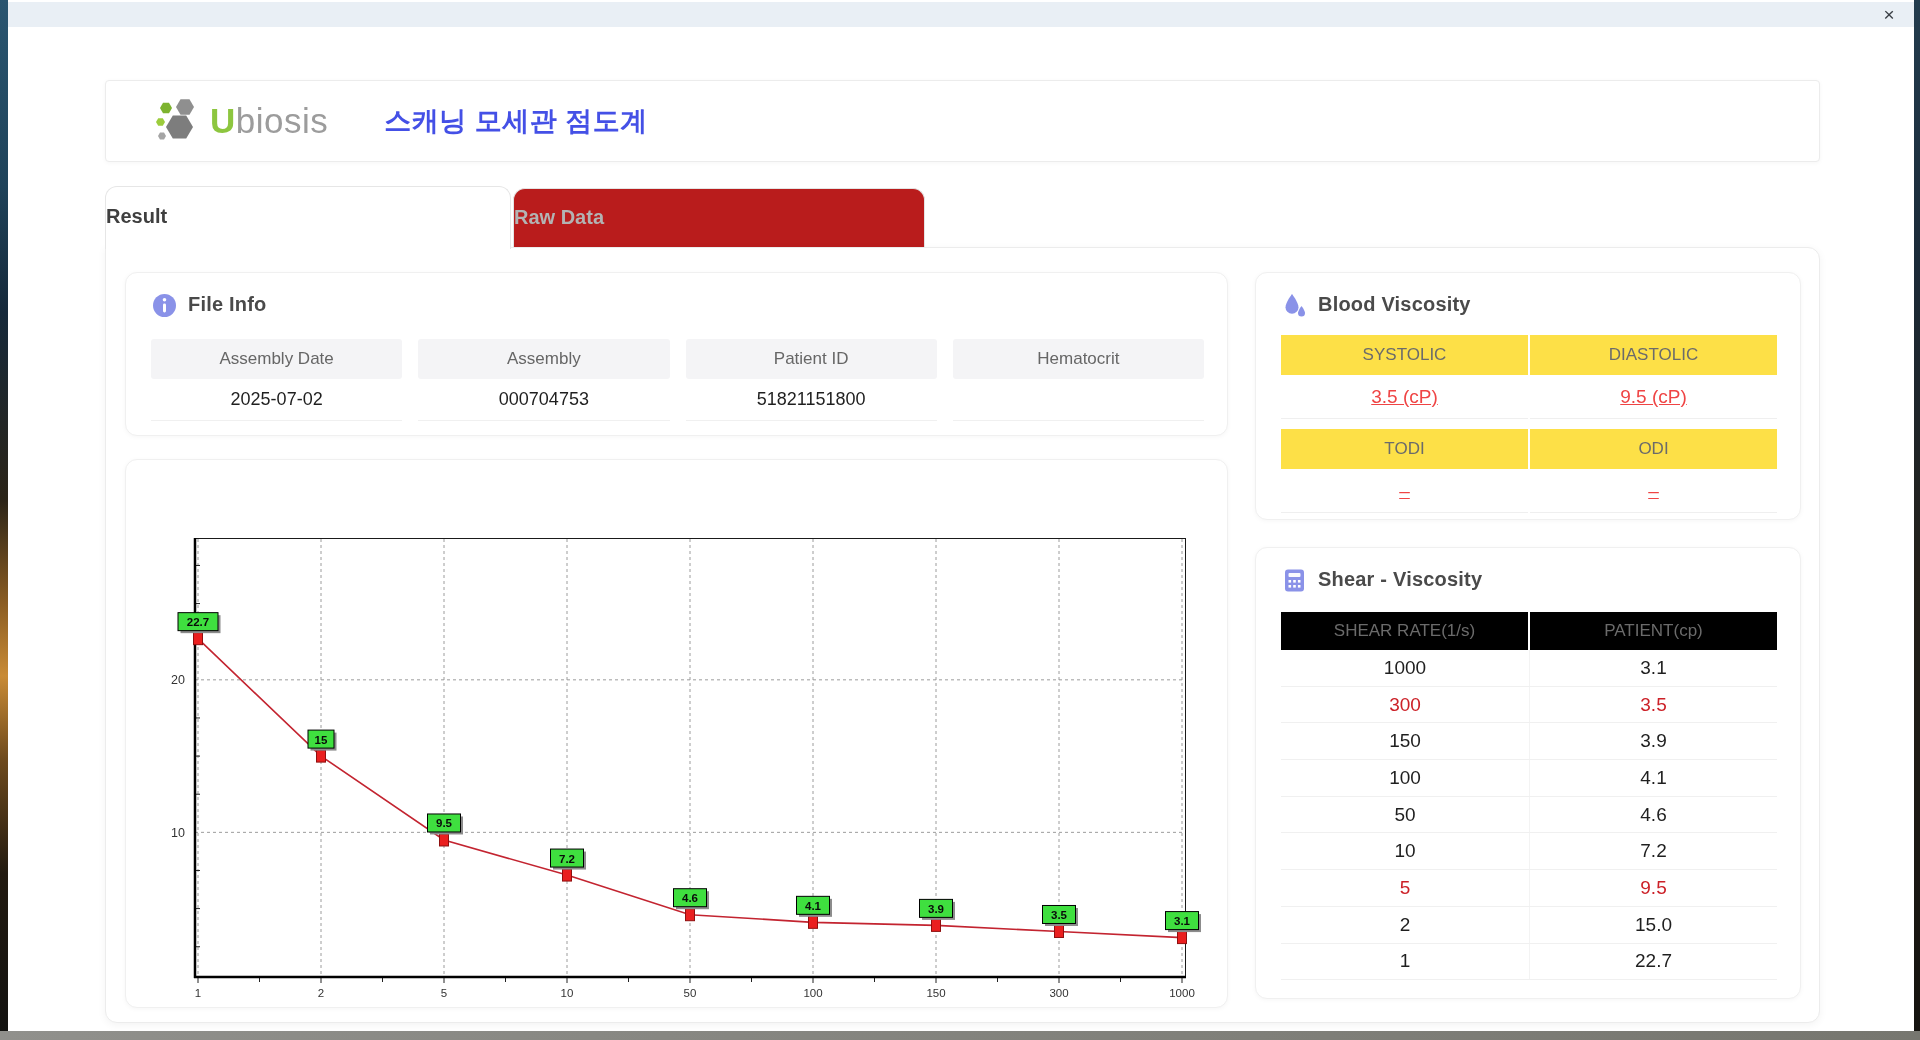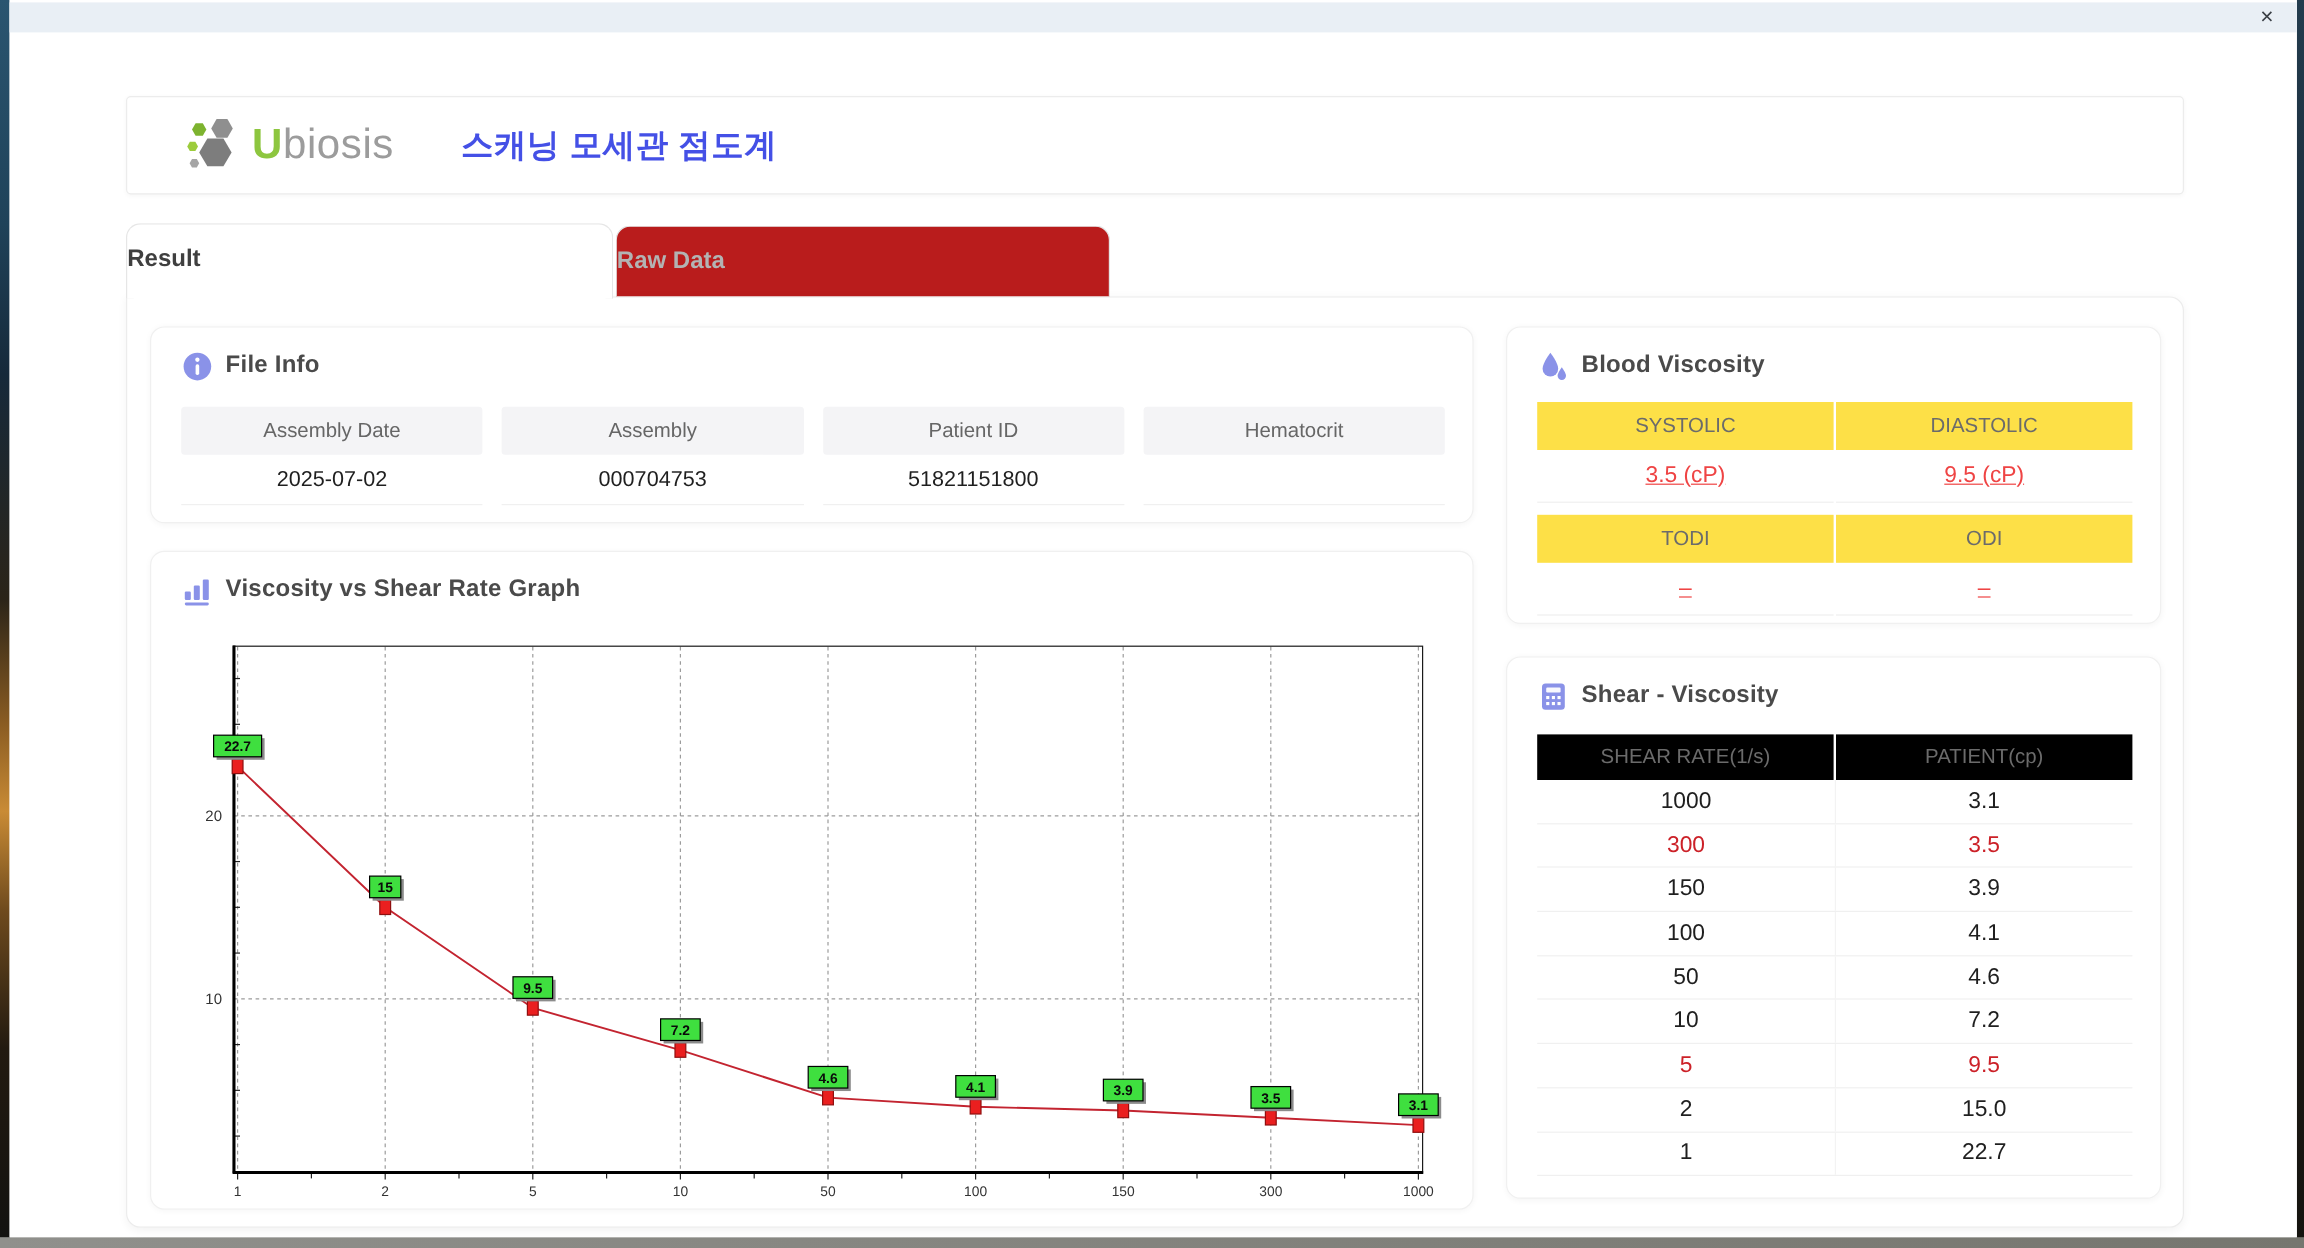--- a/index.html
+++ b/index.html
@@ -135,29 +135,20 @@
         <div class="fi-val">51821151800</div>
       </div>
       <div>
         <div class="fi-head">Hematocrit</div>
         <div class="fi-val"></div>
       </div>
     </div>
 </div>
 
 <div class="card card-graph">
-  <div class="card-title">
-    <svg class="ct-icon" viewBox="0 0 25 25">
-      <rect x="2" y="13" width="5" height="7" rx="1" fill="#8a92e8"></rect>
-      <rect x="9.5" y="8" width="5" height="12" rx="1" fill="#8a92e8"></rect>
-      <rect x="17" y="3" width="5" height="17" rx="1" fill="#8a92e8"></rect>
-      <rect x="2" y="22" width="20" height="2.5" rx="1.2" fill="#8a92e8"></rect>
-    </svg>
-    <span class="ct-text">Viscosity vs Shear Rate Graph</span>
-  </div>
   <div class="plot" id="plot"><svg width="992" height="470" viewBox="0 0 992 470">
         <line x1="4" y1="1" x2="4" y2="439" stroke="#9c9c9c" stroke-width="1" stroke-dasharray="3 3"></line>
         <line x1="127" y1="1" x2="127" y2="439" stroke="#9c9c9c" stroke-width="1" stroke-dasharray="3 3"></line>
         <line x1="250" y1="1" x2="250" y2="439" stroke="#9c9c9c" stroke-width="1" stroke-dasharray="3 3"></line>
         <line x1="373" y1="1" x2="373" y2="439" stroke="#9c9c9c" stroke-width="1" stroke-dasharray="3 3"></line>
         <line x1="496" y1="1" x2="496" y2="439" stroke="#9c9c9c" stroke-width="1" stroke-dasharray="3 3"></line>
         <line x1="619" y1="1" x2="619" y2="439" stroke="#9c9c9c" stroke-width="1" stroke-dasharray="3 3"></line>
         <line x1="742" y1="1" x2="742" y2="439" stroke="#9c9c9c" stroke-width="1" stroke-dasharray="3 3"></line>
         <line x1="865" y1="1" x2="865" y2="439" stroke="#9c9c9c" stroke-width="1" stroke-dasharray="3 3"></line>
         <line x1="988" y1="1" x2="988" y2="439" stroke="#9c9c9c" stroke-width="1" stroke-dasharray="3 3"></line>

